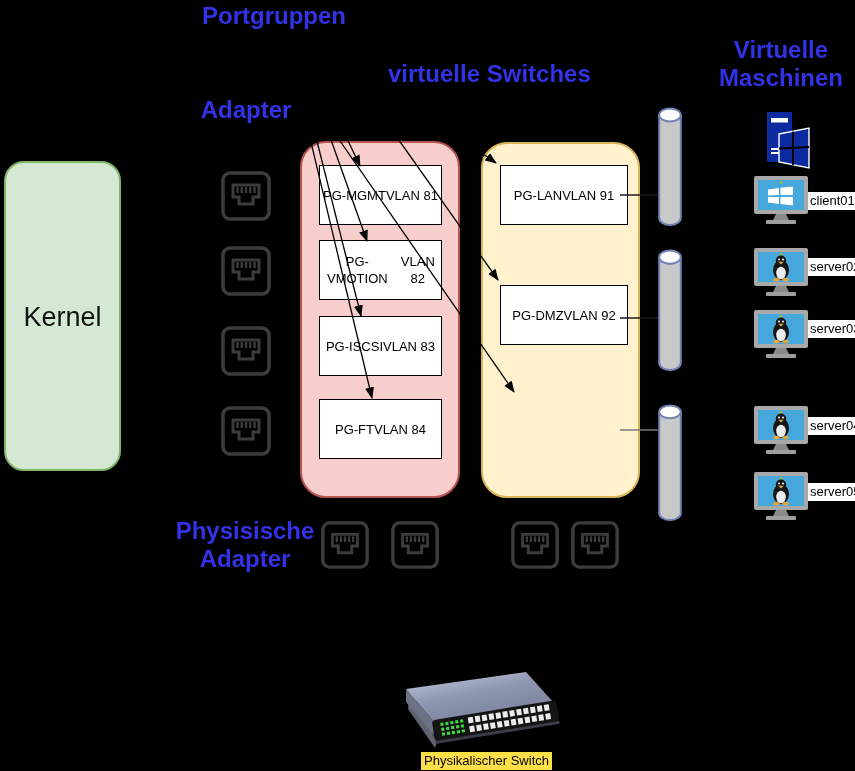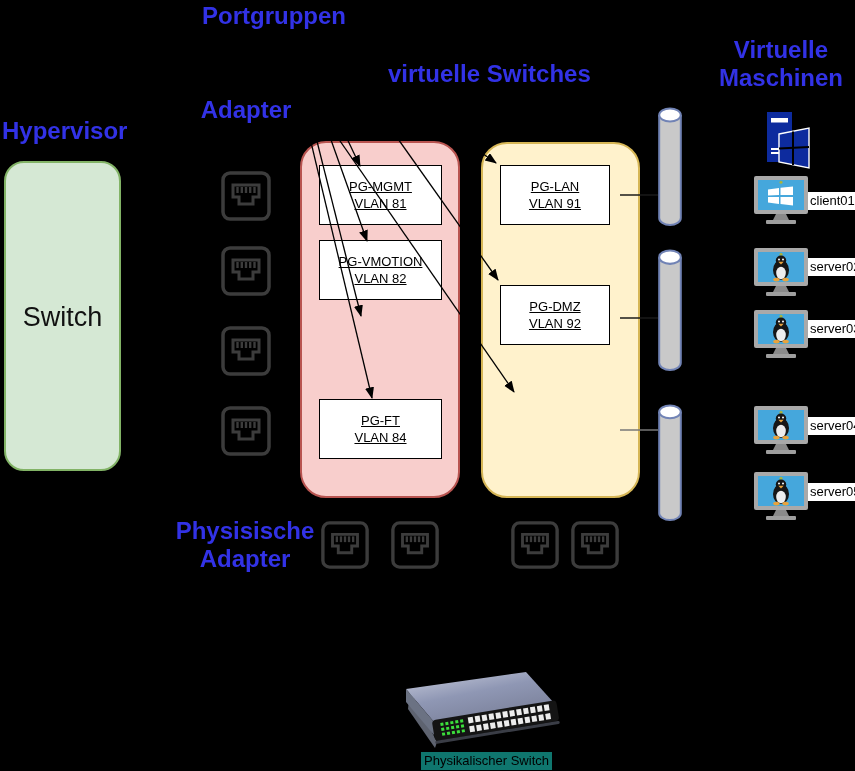--- a/index.html
+++ b/index.html
@@ -34,34 +34,34 @@
   #pink-switch{
     left:300px;top:141px;width:160px;height:357px;border-radius:26px;
     background:var(--pink-fill);border:2px solid var(--pink-stroke);
   }
   #yellow-switch{
     left:481px;top:142px;width:159px;height:356px;border-radius:26px;
     background:var(--yellow-fill);border:2px solid var(--yellow-stroke);
   }
   .pgbox{
     position:absolute;width:123px;height:60px;background:#fff;border:1px solid #000;
-    display:flex;flex-direction:column;align-items:center;justify-content:center;
-    font-size:13px;line-height:17px;color:#000;z-index:2;text-align:center;text-decoration:underline;
-  }
-  .pgbox.yellow{width:110px;}
+    display:flex;align-items:center;justify-content:center;
+    font-size:13px;line-height:17px;color:#000;z-index:2;text-align:center;
+  }
+  .pgbox.yellow{width:128px;}
   .porticon{position:absolute;z-index:2;}
   .cyl{position:absolute;left:658px;width:24px;z-index:2;}
   .vmicon{position:absolute;left:753px;width:56px;z-index:2;}
   .vmlabel{
     position:absolute;left:808px;background:#fff;color:#000;font-size:13px;
     line-height:16px;padding:1px 2px;z-index:3;white-space:nowrap;
   }
   #switch-img{position:absolute;left:398px;top:660px;z-index:2;}
   #switch-label{
-    position:absolute;left:421px;top:752px;background:#0f766e;color:#000;
+    position:absolute;left:421px;top:752px;background:#fde047;color:#000;
     font-size:13px;line-height:16px;padding:1px 3px;z-index:3;white-space:nowrap;
   }
   #overlay{position:absolute;left:0;top:0;z-index:5;pointer-events:none;}
   #winsrv{position:absolute;left:757px;top:110px;z-index:2;}
 </style>
 </head>
 <body>
 
 <div id="stage">
 
@@ -109,31 +109,30 @@
       </symbol>
     </defs>
   </svg>
 
   <div class="hlabel" style="left:202px;top:2px">Portgruppen</div>
   <div class="hlabel" style="left:388px;top:60px">virtuelle Switches</div>
   <div class="hblock" style="left:705px;top:36px;width:152px">
     <div>Virtuelle</div>
     <div>Maschinen</div>
   </div>
-  <div class="hlabel" style="left:2px;top:117px">Hypervisor</div>
   <div class="hblock" style="left:176px;top:96px;width:140px">
     <div>Adapter</div>
   </div>
   <div class="hblock" style="left:175px;top:517px;width:140px">
     <div>Physisische</div>
     <div>Adapter</div>
   </div>
 
   <div id="kernel-box" class="container-round"></div>
-  <div id="kernel-label">Switch</div>
+  <div id="kernel-label">Kernel</div>
 
   <svg class="porticon" style="left:220px;top:170px" width="52" height="52">
       <use href="#rj45"></use>
     </svg>
   <svg class="porticon" style="left:220px;top:245px" width="52" height="52">
       <use href="#rj45"></use>
     </svg>
   <svg class="porticon" style="left:220px;top:325px" width="52" height="52">
       <use href="#rj45"></use>
     </svg>
@@ -144,20 +143,24 @@
   <div id="pink-switch" class="container-round"></div>
   <div id="yellow-switch" class="container-round"></div>
 
   <div class="pgbox" style="left:319px;top:165px">
     <span>PG-MGMT</span>
     <span>VLAN 81</span>
   </div>
   <div class="pgbox" style="left:319px;top:240px">
     <span>PG-VMOTION</span>
     <span>VLAN 82</span>
+  </div>
+  <div class="pgbox" style="left:319px;top:316px">
+    <span>PG-ISCSI</span>
+    <span>VLAN 83</span>
   </div>
   <div class="pgbox" style="left:319px;top:399px">
     <span>PG-FT</span>
     <span>VLAN 84</span>
   </div>
 
   <div class="pgbox yellow" style="left:500px;top:165px">
     <span>PG-LAN</span>
     <span>VLAN 91</span>
   </div>

